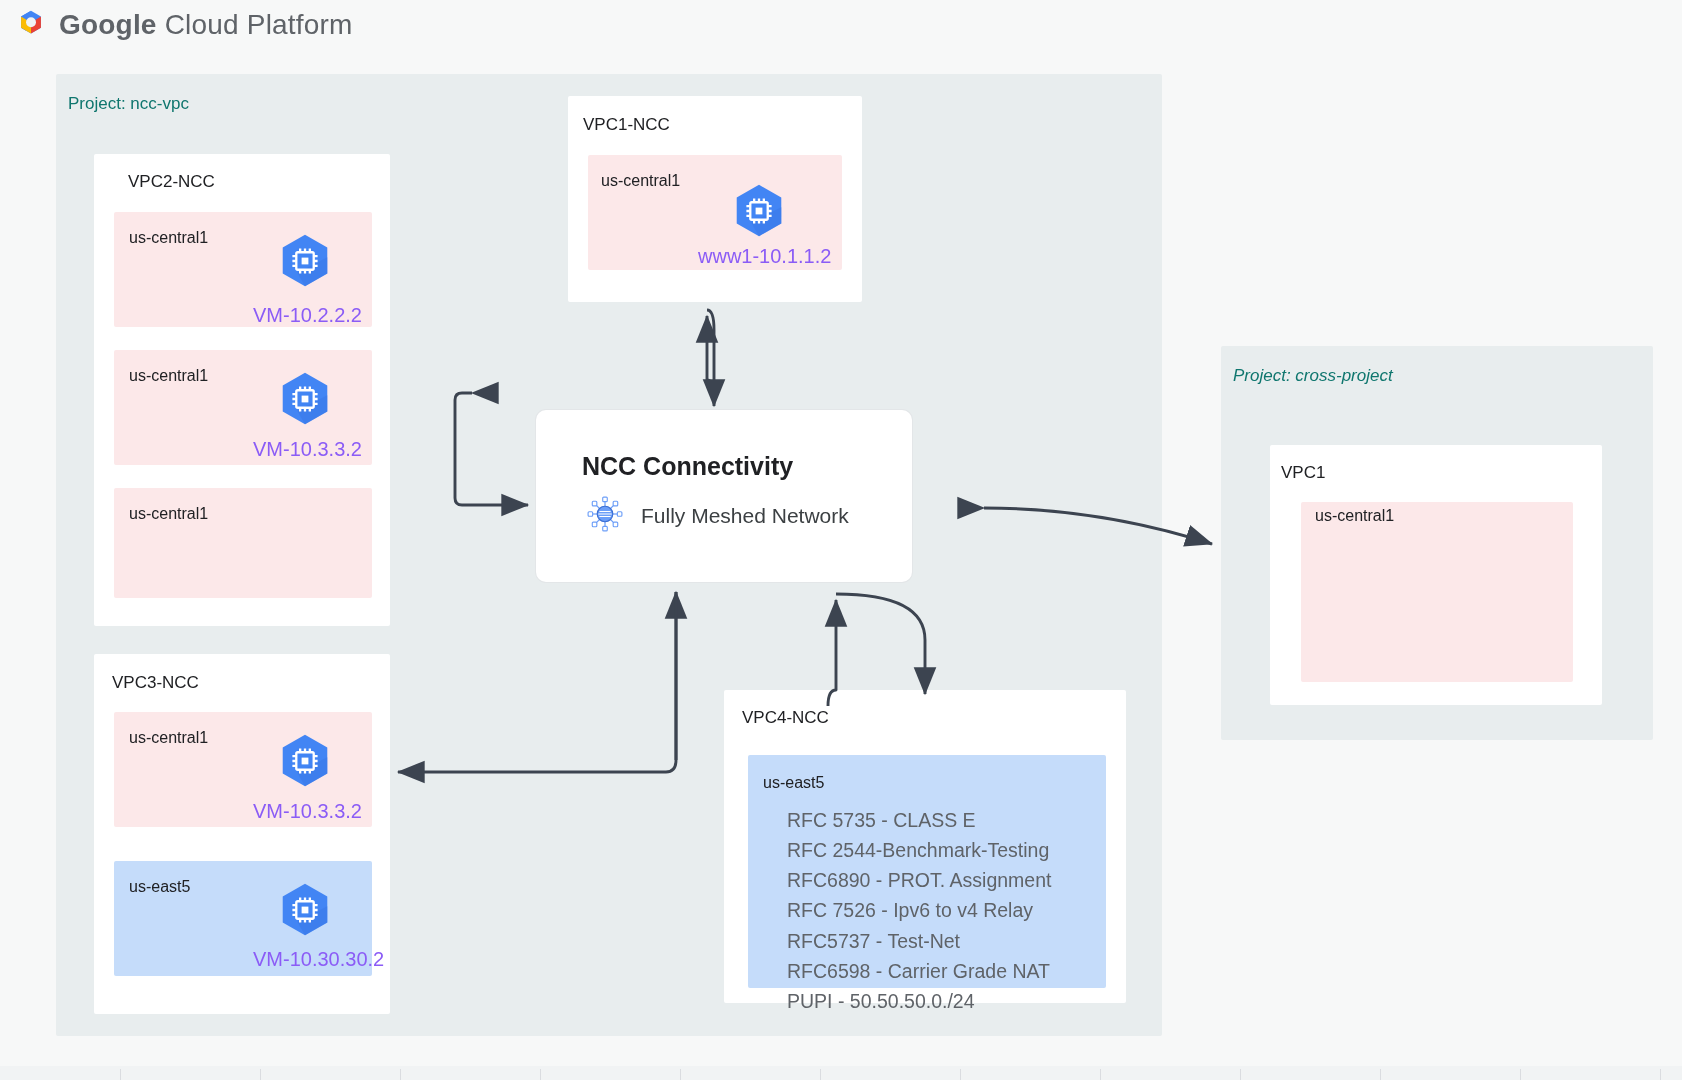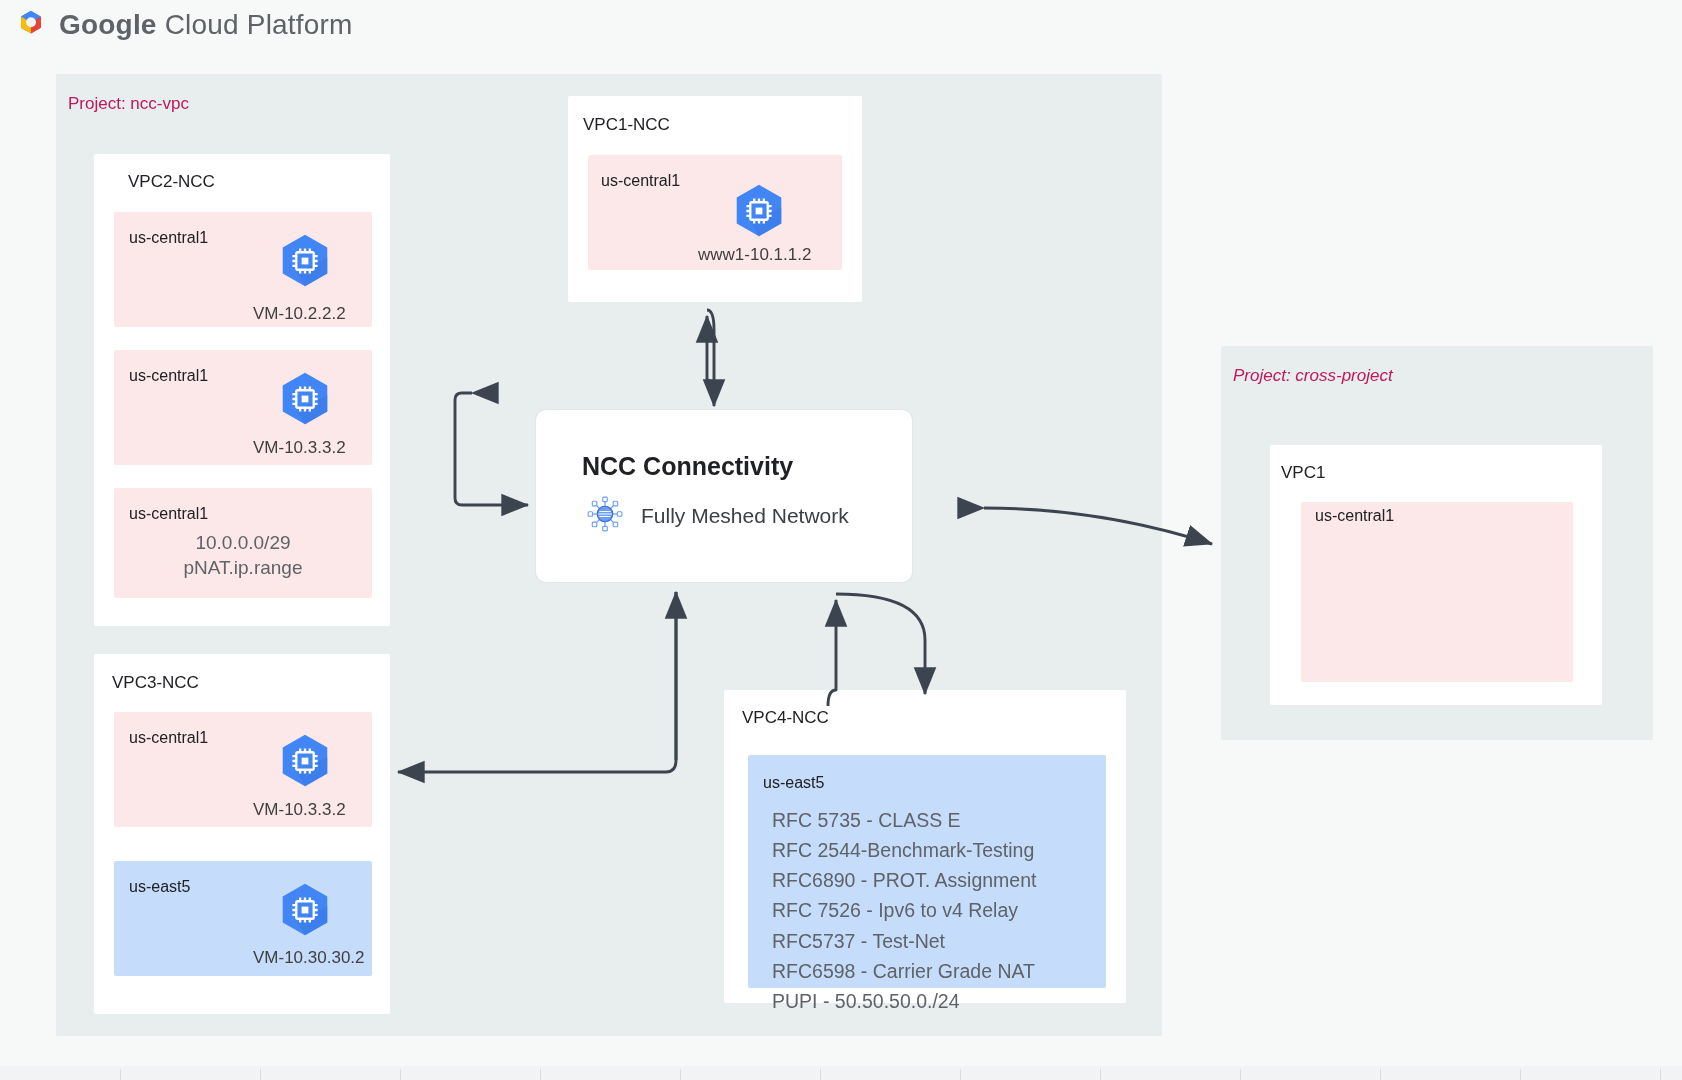--- a/index.html
+++ b/index.html
@@ -12,37 +12,37 @@
   #stage { position: relative; width: 1682px; height: 1080px; background: #f7f8f8; }
 
   
   .gcp-header { position: absolute; left: 14px; top: 8px; display: flex; align-items: center; gap: 11px; }
   .gcp-logo { width: 34px; height: 34px; display: block; }
   .gcp-title { font-size: 28px; color: #5f6368; letter-spacing: .2px; white-space: nowrap; }
   .gcp-title b { font-weight: 700; color: #5f6368; }
 
   
   .project-panel { position: absolute; background: #e8edee; border-radius: 2px; }
-  .project-label { position: absolute; font-size: 17px; color: #be185d; white-space: nowrap; }
+  .project-label { position: absolute; font-size: 17px; color: #0f766e; white-space: nowrap; }
 
   
   .vpc-card { position: absolute; background: #ffffff; border-radius: 2px; }
   .vpc-title { position: absolute; font-size: 17px; color: #202124; white-space: nowrap; text-align: center; }
 
   
   .zone { position: absolute; border-radius: 2px; }
   .zone.pink { background: #fce8e9; }
   .zone.blue { background: #c5dcfa; }
   .zone-label { position: absolute; font-size: 16px; color: #202124; white-space: nowrap; }
-  .vm-label { position: absolute; font-size: 17px; color: #404040; white-space: nowrap; }
+  .vm-label { position: absolute; font-size: 20px; color: #8b5cf6; white-space: nowrap; }
   .vm-icon { position: absolute; }
   .nat-text { position: absolute; font-size: 19px; color: #5f6368; text-align: center; line-height: 1.34; white-space: pre-line; }
 
   
-  .rfc-list { position: absolute; font-size: 19.5px; color: #5f6368; line-height: 1.545; white-space: pre-line; }
+  .rfc-list { position: absolute; font-size: 19.5px; color: #5f6368; line-height: 1.545; white-space: pre-line; margin-left: 15px; }
 
   
   .ncc-box {
     position: absolute; background: #ffffff; border-radius: 10px;
     box-shadow: 0 0 0 1px #e3e6e8;
   }
   .ncc-title { position: absolute; font-size: 25px; font-weight: 700; color: #202124; white-space: nowrap; }
   .ncc-sub { position: absolute; font-size: 21px; color: #3c4043; white-space: nowrap; }
   .mesh-icon { position: absolute; }
 
@@ -114,22 +114,20 @@
     <g fill="none" stroke="#ffffff" stroke-width="2.4">
       <rect x="23" y="23" width="18" height="18" rx="1.5"></rect>
       <rect x="28.5" y="28.5" width="7" height="7" fill="#ffffff" stroke="none"></rect>
       <path d="M27 23v-4M32 23v-4M37 23v-4M27 41v4M32 41v4M37 41v4M23 27h-4M23 32h-4M23 37h-4M41 27h4M41 32h4M41 37h4"></path>
     </g>
   </svg>
   <div class="vm-label" style="left:253px; top:438px;">VM-10.3.3.2</div>
 
   <div class="zone pink" style="left:114px; top:488px; width:258px; height:110px;"></div>
   <div class="zone-label" style="left:129px; top:505px;">us-central1</div>
-  <div class="nat-text" style="left:114px; top:530px; width:258px;">10.0.0.0/29
-pNAT.ip.range</div>
 
   <div class="vpc-card" style="left:94px; top:654px; width:296px; height:360px;"></div>
   <div class="vpc-title" style="left:112px; top:673px;">VPC3-NCC</div>
 
   <div class="zone pink" style="left:114px; top:712px; width:258px; height:115px;"></div>
   <div class="zone-label" style="left:129px; top:729px;">us-central1</div>
   <svg class="vm-icon" viewBox="0 0 64 64" style="left:274px; top:730px; width:62px; height:62px;">
     <polygon points="32,5 55,18 55,45 32,58 9,45 9,18" fill="#4285f4"></polygon>
     <polygon points="55,28 55,45 32,58 24,44" fill="#3b78e7" opacity=".55"></polygon>
     <g fill="none" stroke="#ffffff" stroke-width="2.4">

